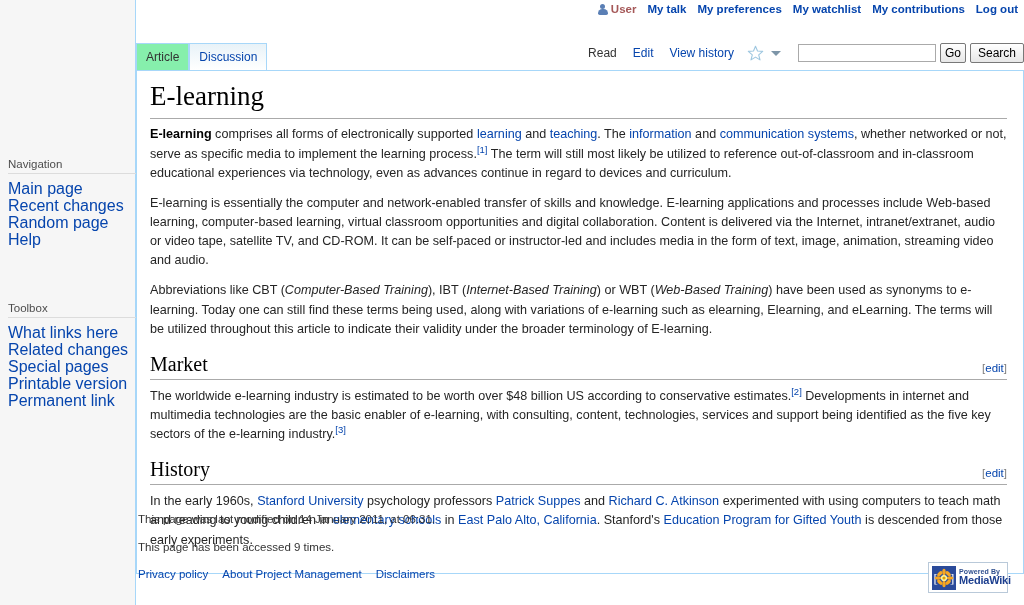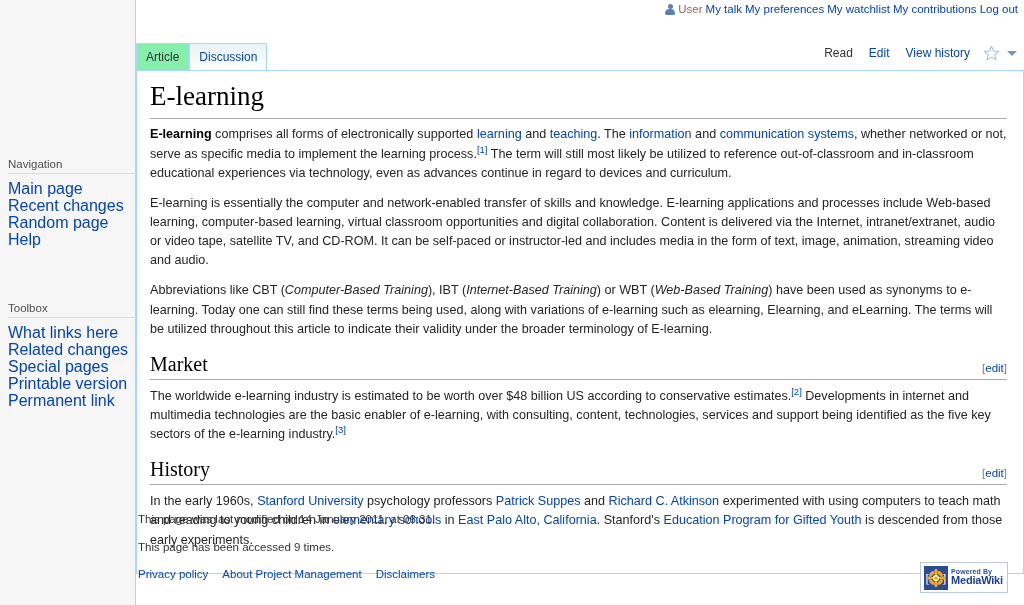--- a/index.html
+++ b/index.html
@@ -19,23 +19,24 @@
   a { text-decoration: none; }
 
   
   #personal-bar {
     position: absolute;
     top: 0;
     right: 6px;
     height: 18px;
     display: flex;
     align-items: center;
-    gap: 3px;
+    gap: 11px;
     font-size: 11.5px;
     white-space: nowrap;
+    font-weight: bold;
   }
   #personal-bar .p-item { color: #0645ad; }
   #personal-bar .p-user {
     color: #8b4513;
     display: flex;
     align-items: center;
     gap: 3px;
   }
   #personal-bar .p-user .uname { color: #a55858; }
   .user-glyph {
@@ -297,21 +298,21 @@
     margin-top: 4px;
   }
   #footer-places a { color: #0645ad; font-size: 11.5px; }
 
   #footer-icons {
     position: absolute;
     right: 16px;
     top: 50px;
   }
   .mw-badge {
-    width: 88px;
+    width: 80px;
     height: 31px;
     border: 1px solid #b9c9d9;
     background: #ffffff;
     display: flex;
     align-items: center;
     padding: 0 3px;
     box-sizing: border-box;
     gap: 3px;
   }
   .mw-badge .sunflower {
@@ -402,20 +403,25 @@
       </div>
 
       <span class="star-icon">
         <svg width="19" height="19" viewBox="0 0 19 19">
           <polygon points="9.5,2.2 11.5,7.0 16.7,7.4 12.7,10.8 14.0,15.9 9.5,13.1 5.0,15.9 6.3,10.8 2.3,7.4 7.5,7.0" fill="#ffffff" stroke="#9ec7e0" stroke-width="1.1" stroke-linejoin="round"></polygon>
         </svg>
       </span>
 
       <span class="drop-arrow"></span>
 
+      <div id="search-area">
+        <input id="search-input" type="text" placeholder="" style="">
+        <button class="search-btn" id="search-go">Go</button>
+        <button class="search-btn" id="search-fulltext">Search</button>
+      </div>
     </div>
 
   </div>
 
   <div id="body-content">
 
     <h1 id="firstHeading">E-learning</h1>
 
     <p class="mw-p"><b>E-learning</b><span> comprises all forms of electronically supported </span><a href="#">learning</a><span> and </span><a href="#">teaching</a><span>. The </span><a href="#">information</a><span> and </span><a href="#">communication systems</a><span>, whether networked or not, serve as specific media to implement the learning process.</span><sup class="reference"><a href="#">[1]</a></sup><span> The term will still most likely be utilized to reference out-of-classroom and in-classroom educational experiences via technology, even as advances continue in regard to devices and curriculum.</span></p>
 

